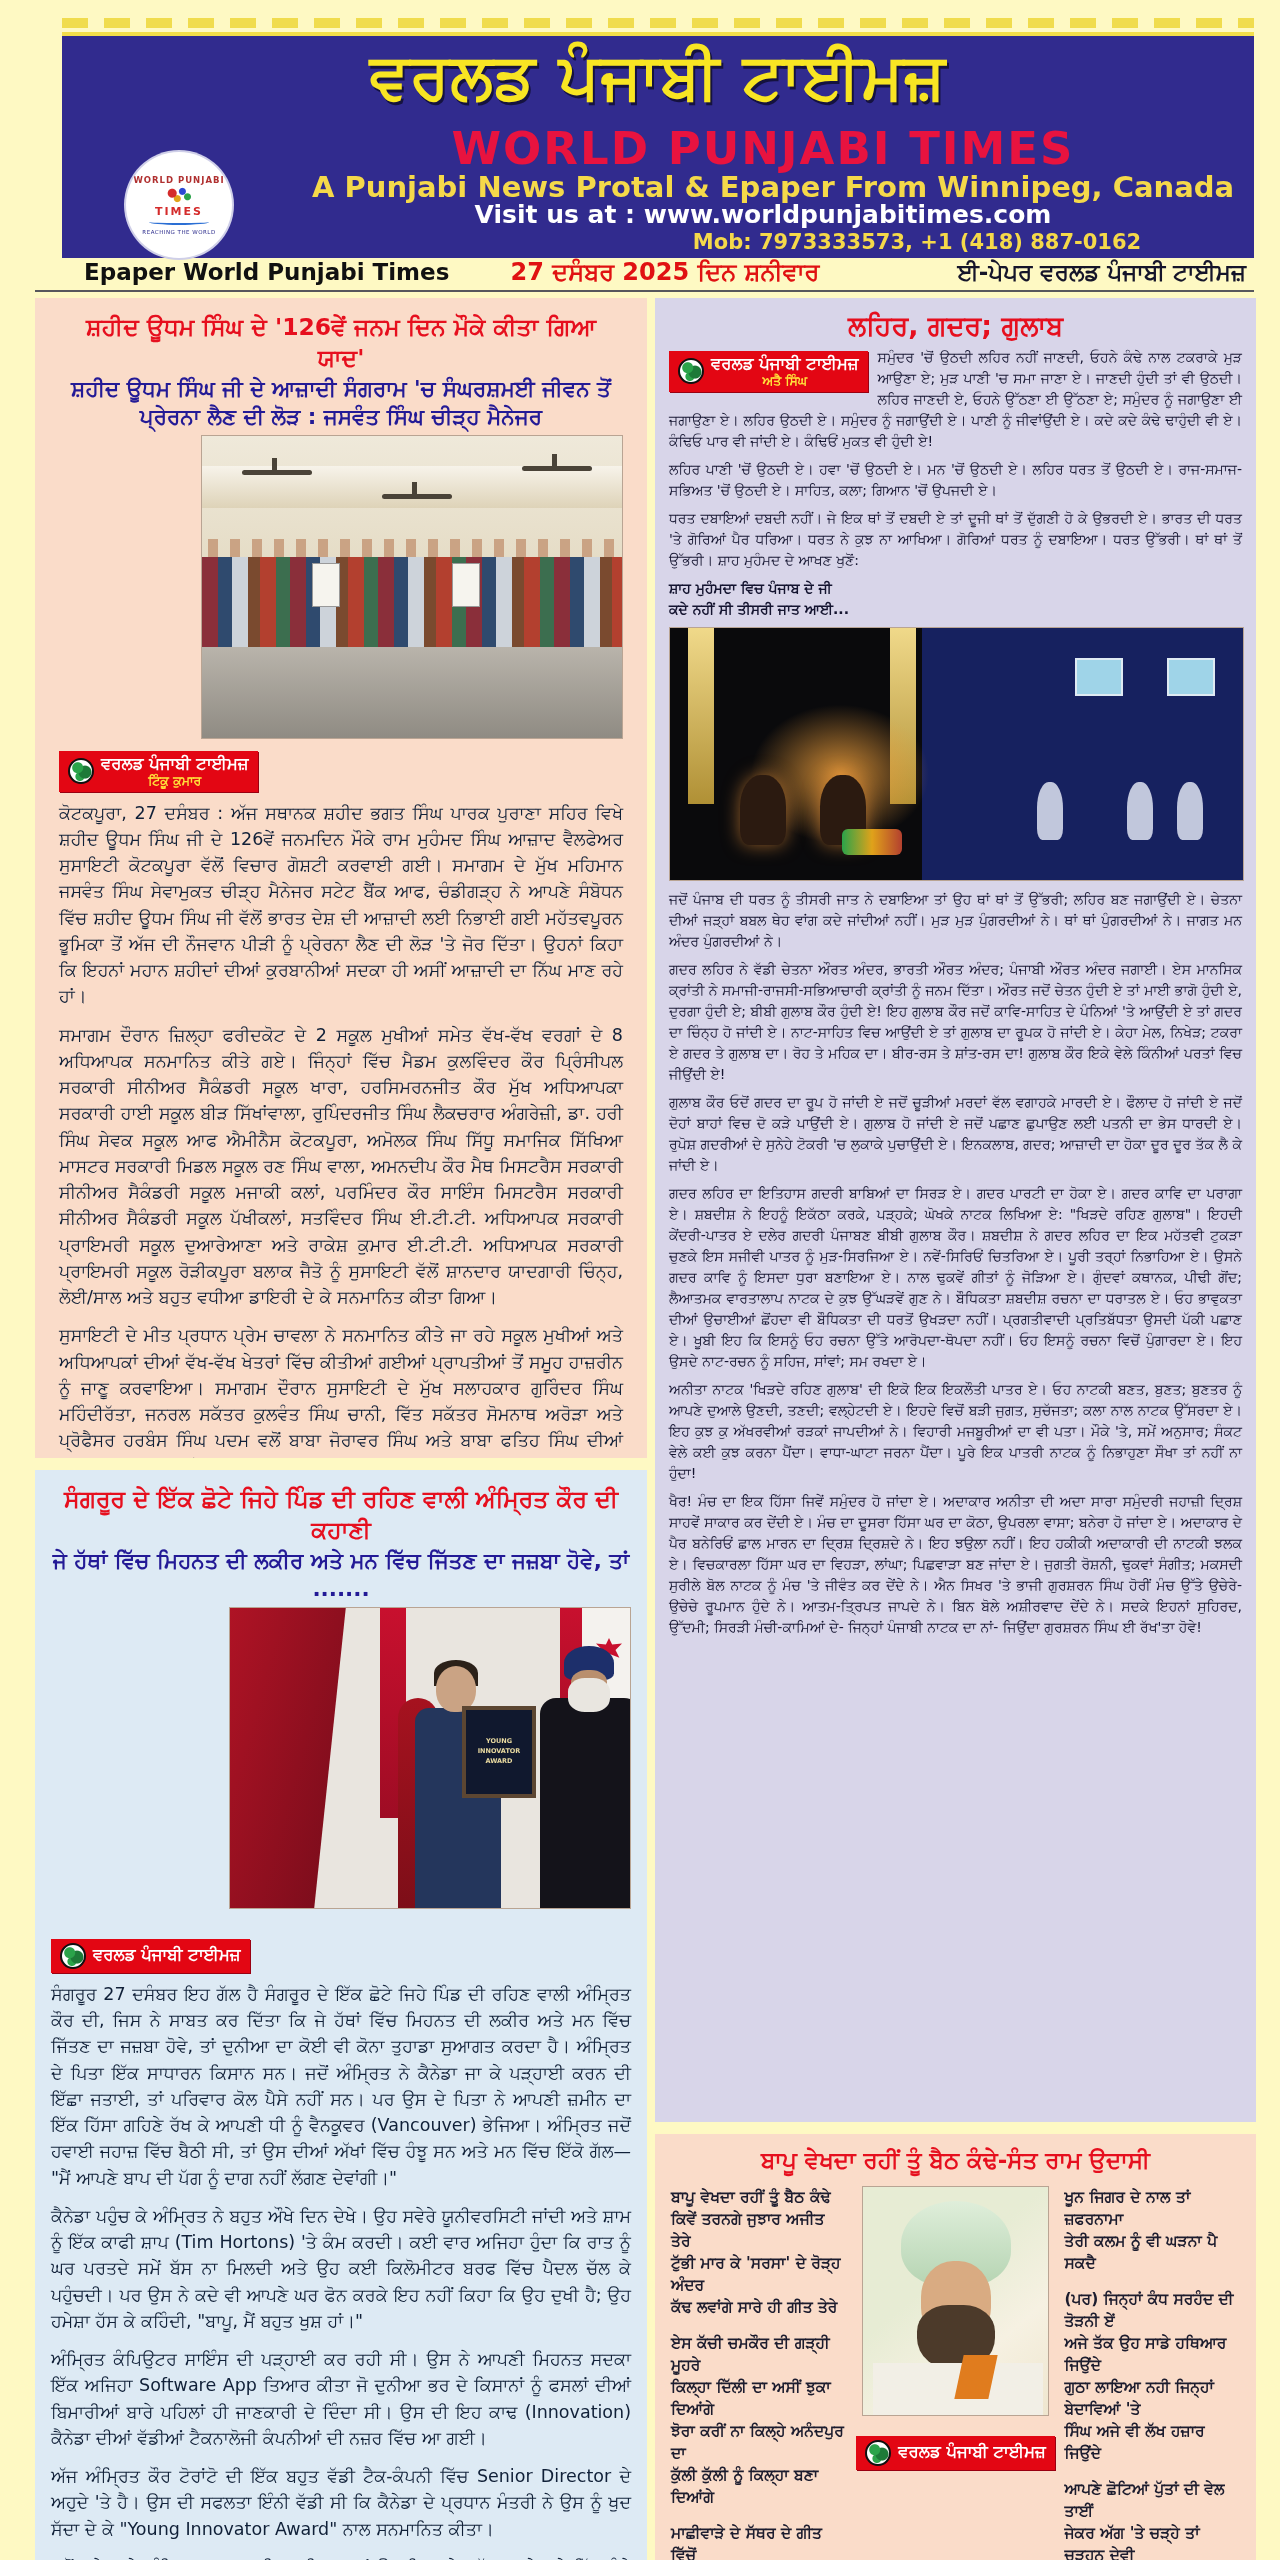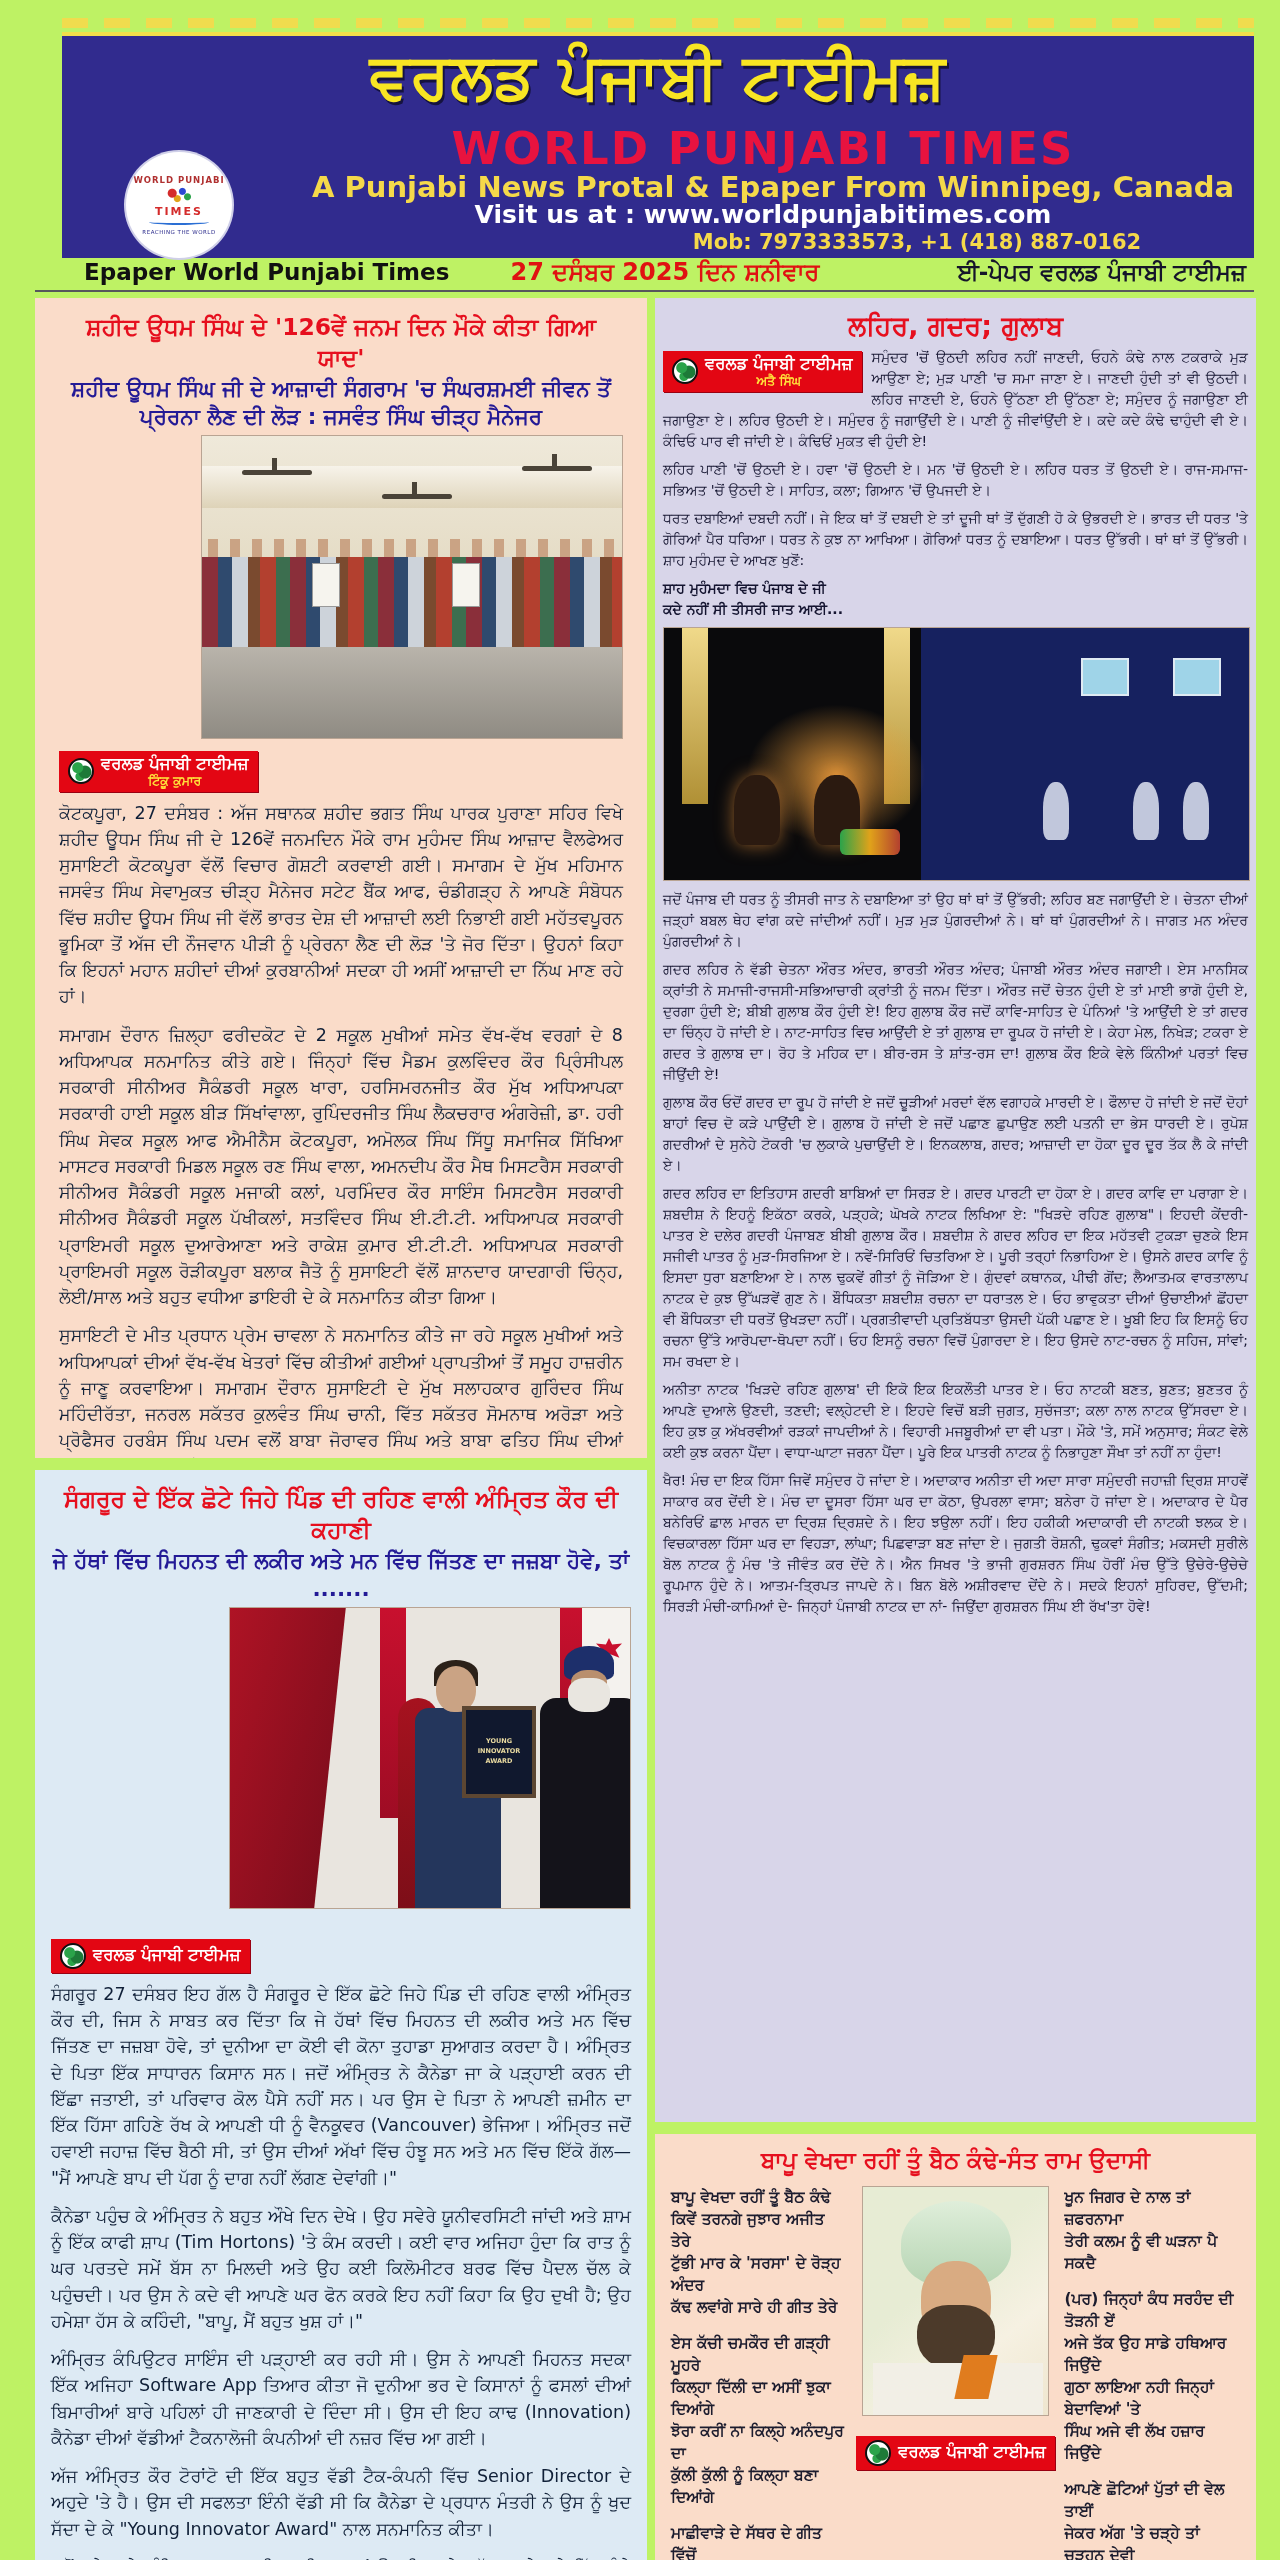--- a/index.html
+++ b/index.html
@@ -1,16 +1,16 @@
 <!DOCTYPE html>
 <html><head>
 <meta charset="utf-8">
 <style>
   html,body{margin:0;padding:0;background:#e8e8e8;}
-  .page{position:relative;width:1280px;height:2560px;background:#bef264;
+  .page{position:relative;width:1280px;height:2560px;background:#fef9c3;
         font-family:"DejaVu Sans","Liberation Sans",sans-serif;overflow:hidden;margin:0 auto;}
 
   
   .top-dashes{position:absolute;left:62px;right:26px;top:18px;height:10px;
       background:repeating-linear-gradient(90deg,#f0dc4e 0 26px,rgba(240,220,78,0) 26px 42px);}
   .masthead{position:absolute;left:62px;right:26px;top:32px;height:222px;background:#312b8e;
       border-top:4px solid #f2de4a;}
   .m-title{position:absolute;left:8px;right:8px;top:4px;text-align:center;color:#f8e523;
       font-size:63px;font-weight:bold;letter-spacing:1px;text-shadow:2px 3px 0 #15123f;white-space:nowrap;}
   .m-eng{position:absolute;left:225px;right:15px;top:86px;text-align:center;color:#e8133f;
@@ -38,21 +38,21 @@
   .datebar{position:absolute;left:62px;right:26px;top:258px;height:28px;display:flex;align-items:center;}
   .db-left{flex:1.1;padding-left:22px;font-size:23px;font-weight:bold;color:#111;white-space:nowrap;}
   .db-mid{flex:1;text-align:center;font-size:24px;font-weight:bold;color:#e01212;white-space:nowrap;}
   .db-right{flex:1.1;text-align:right;padding-right:8px;font-size:23px;font-weight:bold;color:#15152a;white-space:nowrap;}
   .rule{position:absolute;left:35px;right:26px;top:290px;height:2px;background:#57575c;}
 
   
   .artbox{box-sizing:border-box;overflow:hidden;}
   .art1{position:absolute;left:35px;top:298px;width:612px;height:1160px;background:#fadcc9;padding:12px 24px;}
   .art2{position:absolute;left:35px;top:1470px;width:612px;height:1090px;background:#ddeaf4;padding:12px 16px;}
-  .essay{position:absolute;left:655px;top:298px;width:601px;height:1824px;background:#d8d5e9;padding:10px 8px;}
+  .essay{position:absolute;left:655px;top:298px;width:601px;height:1824px;background:#d8d5e9;padding:10px 14px;}
   .poem{position:absolute;left:655px;top:2134px;width:601px;height:426px;background:#fadcc9;padding:12px 16px;}
 
   .h-red{font-size:23.5px;line-height:1.3;font-weight:bold;color:#e60f1e;text-align:center;margin:2px 0;}
   .h-blue{font-size:21.5px;line-height:1.3;font-weight:bold;color:#231a96;text-align:center;margin:2px 0;}
   .h-red2{font-size:21.5px;line-height:1.3;font-weight:bold;color:#e60f1e;text-align:center;margin:4px 0 6px;}
   .essay .h-red{font-size:27px;margin:0 0 4px;}
   .poem .h-red{font-size:23px;margin:0 0 10px;}
 
   .art-body p{font-size:17.5px;line-height:1.5;color:#102038;text-align:justify;margin:0 0 12px;}
   .essay-body p{font-size:14px;line-height:1.5;color:#141430;text-align:justify;margin:0 0 7px;}

